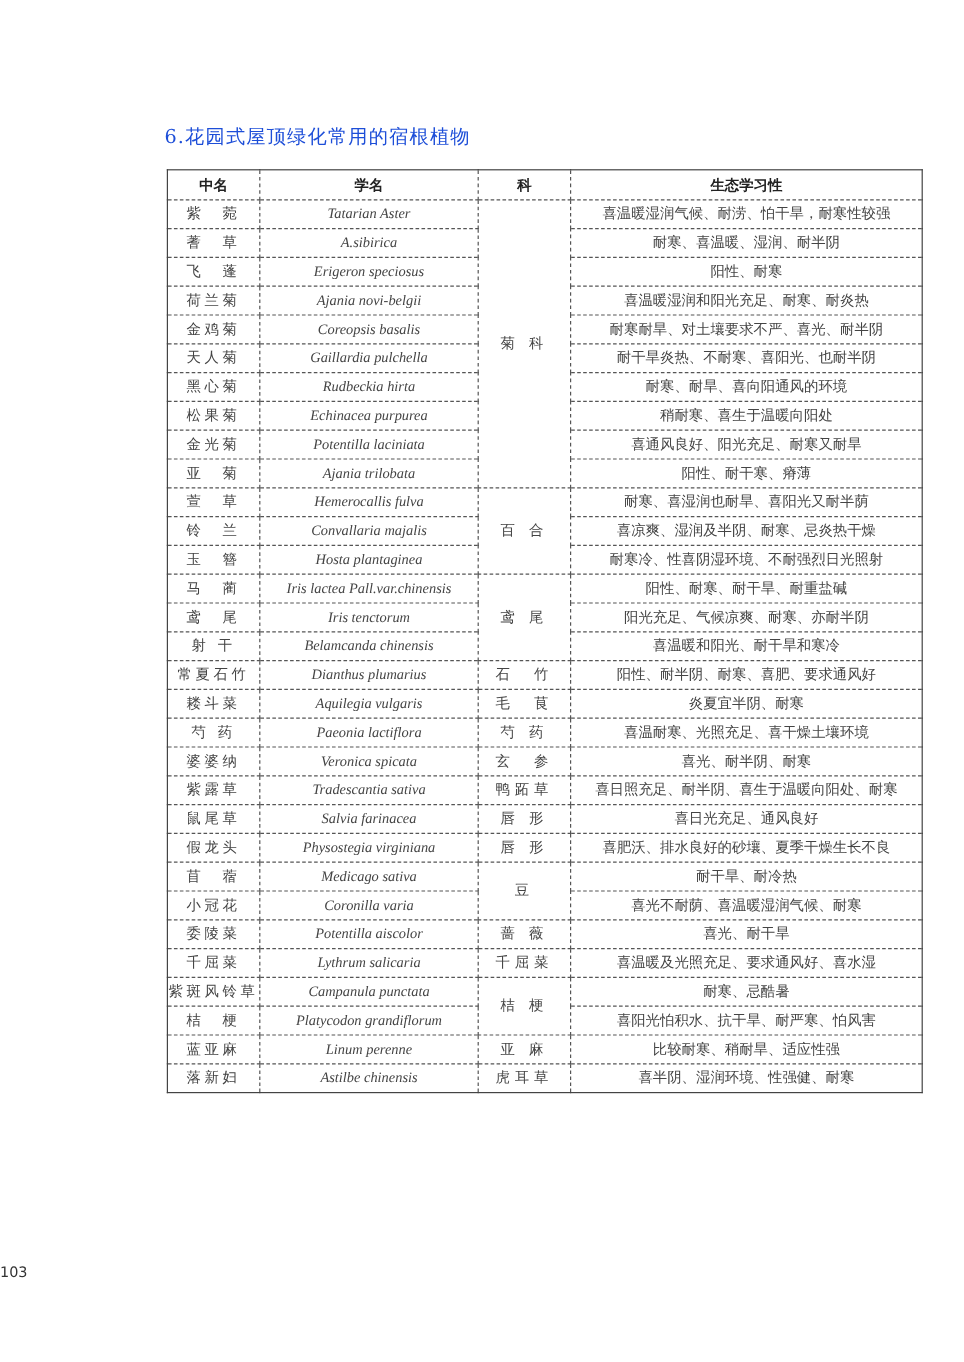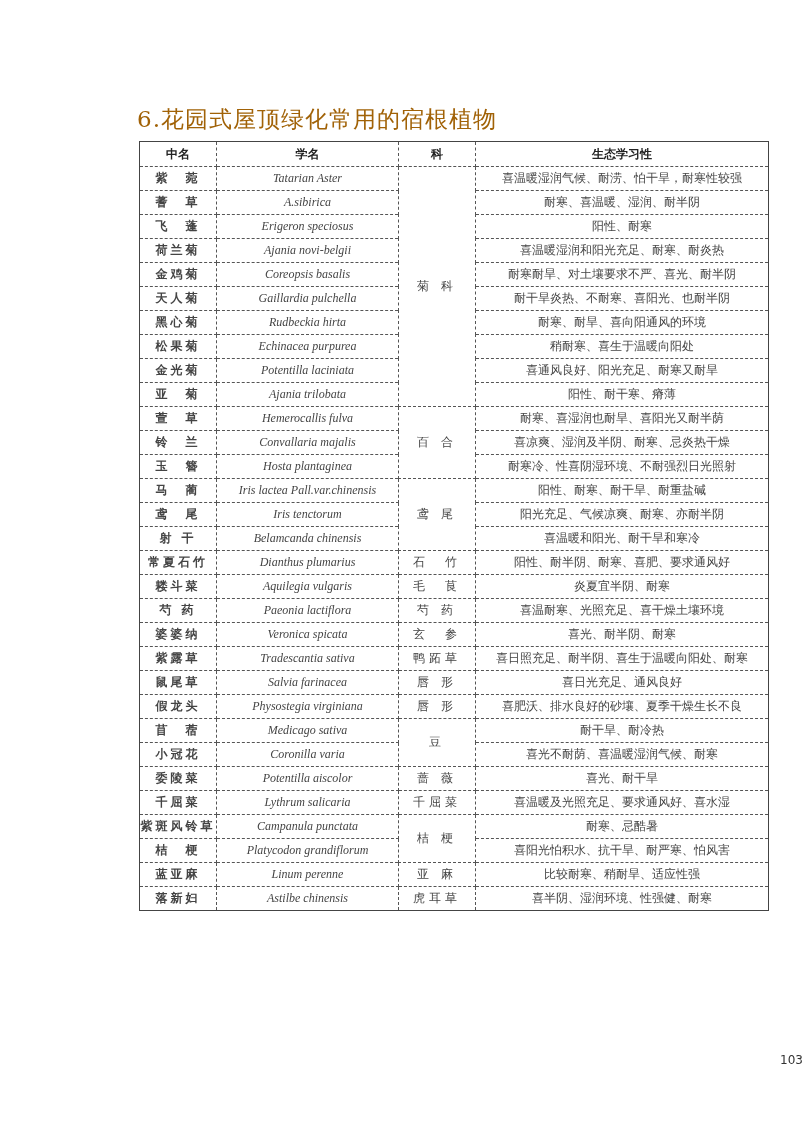--- a/index.html
+++ b/index.html
@@ -1,27 +1,27 @@
 <!DOCTYPE html>
 <html><head>
 <meta charset="utf-8">
 <style>
   html, body { margin: 0; padding: 0; background: #ffffff; }
   body { width: 803px; height: 1135px; position: relative; overflow: hidden; font-family: "DejaVu Serif", serif; color: #333; }
-  .title { position: absolute; left: 137px; top: 104px; font-size: 23px; color: #a16207; font-family: "DejaVu Serif", serif; letter-spacing: 1px; }
+  .title { position: absolute; left: 137px; top: 104px; font-size: 16px; color: #1d4ed8; font-family: "DejaVu Serif", serif; letter-spacing: 1px; }
   table.plants { position: absolute; left: 139px; top: 141px; width: 629px; border-collapse: collapse; border: 1.5px solid #444; table-layout: fixed; }
   table.plants td, table.plants th { height: 23px; padding: 0; text-align: center; font-size: 12px; color: #444; border-left: 1px dashed #555; border-right: 1px dashed #555; border-top: 1px dashed #555; border-bottom: 1px dashed #555; white-space: nowrap; overflow: hidden; }
   table.plants th { font-weight: bold; font-size: 12px; color: #222; height: 24px; }
   table.plants tr:first-child th { border-top: none; }
   table.plants td:first-child, table.plants th:first-child { border-left: none; text-align: center; }
   table.plants td:last-child, table.plants th:last-child { border-right: none; font-family: Liberation Serif, serif; }
   td.sci { font-family: "Liberation Serif", serif; font-style: italic; font-size: 12.5px; }
-  td.cn { letter-spacing: 3px; font-weight: bold; }
+  td.cn { letter-spacing: 3px; }
   td.fam { letter-spacing: 4px; margin-top: 31px; }
-  .page-num { position: absolute; left: 0; width: 803px; top: 1053px; text-align: right; font-size: 12px; color: #333; font-family: "DejaVu Sans", sans-serif; }
+  .page-num { position: absolute; left: 0; width: 803px; top: 1053px; text-align: left; font-size: 12px; color: #333; font-family: "DejaVu Sans", sans-serif; }
 </style>
 </head>
 <body>
 
 <div class="title">6.花园式屋顶绿化常用的宿根植物</div>
 
 <table class="plants">
   <colgroup>
     <col style="width:77px">
     <col style="width:182px">

